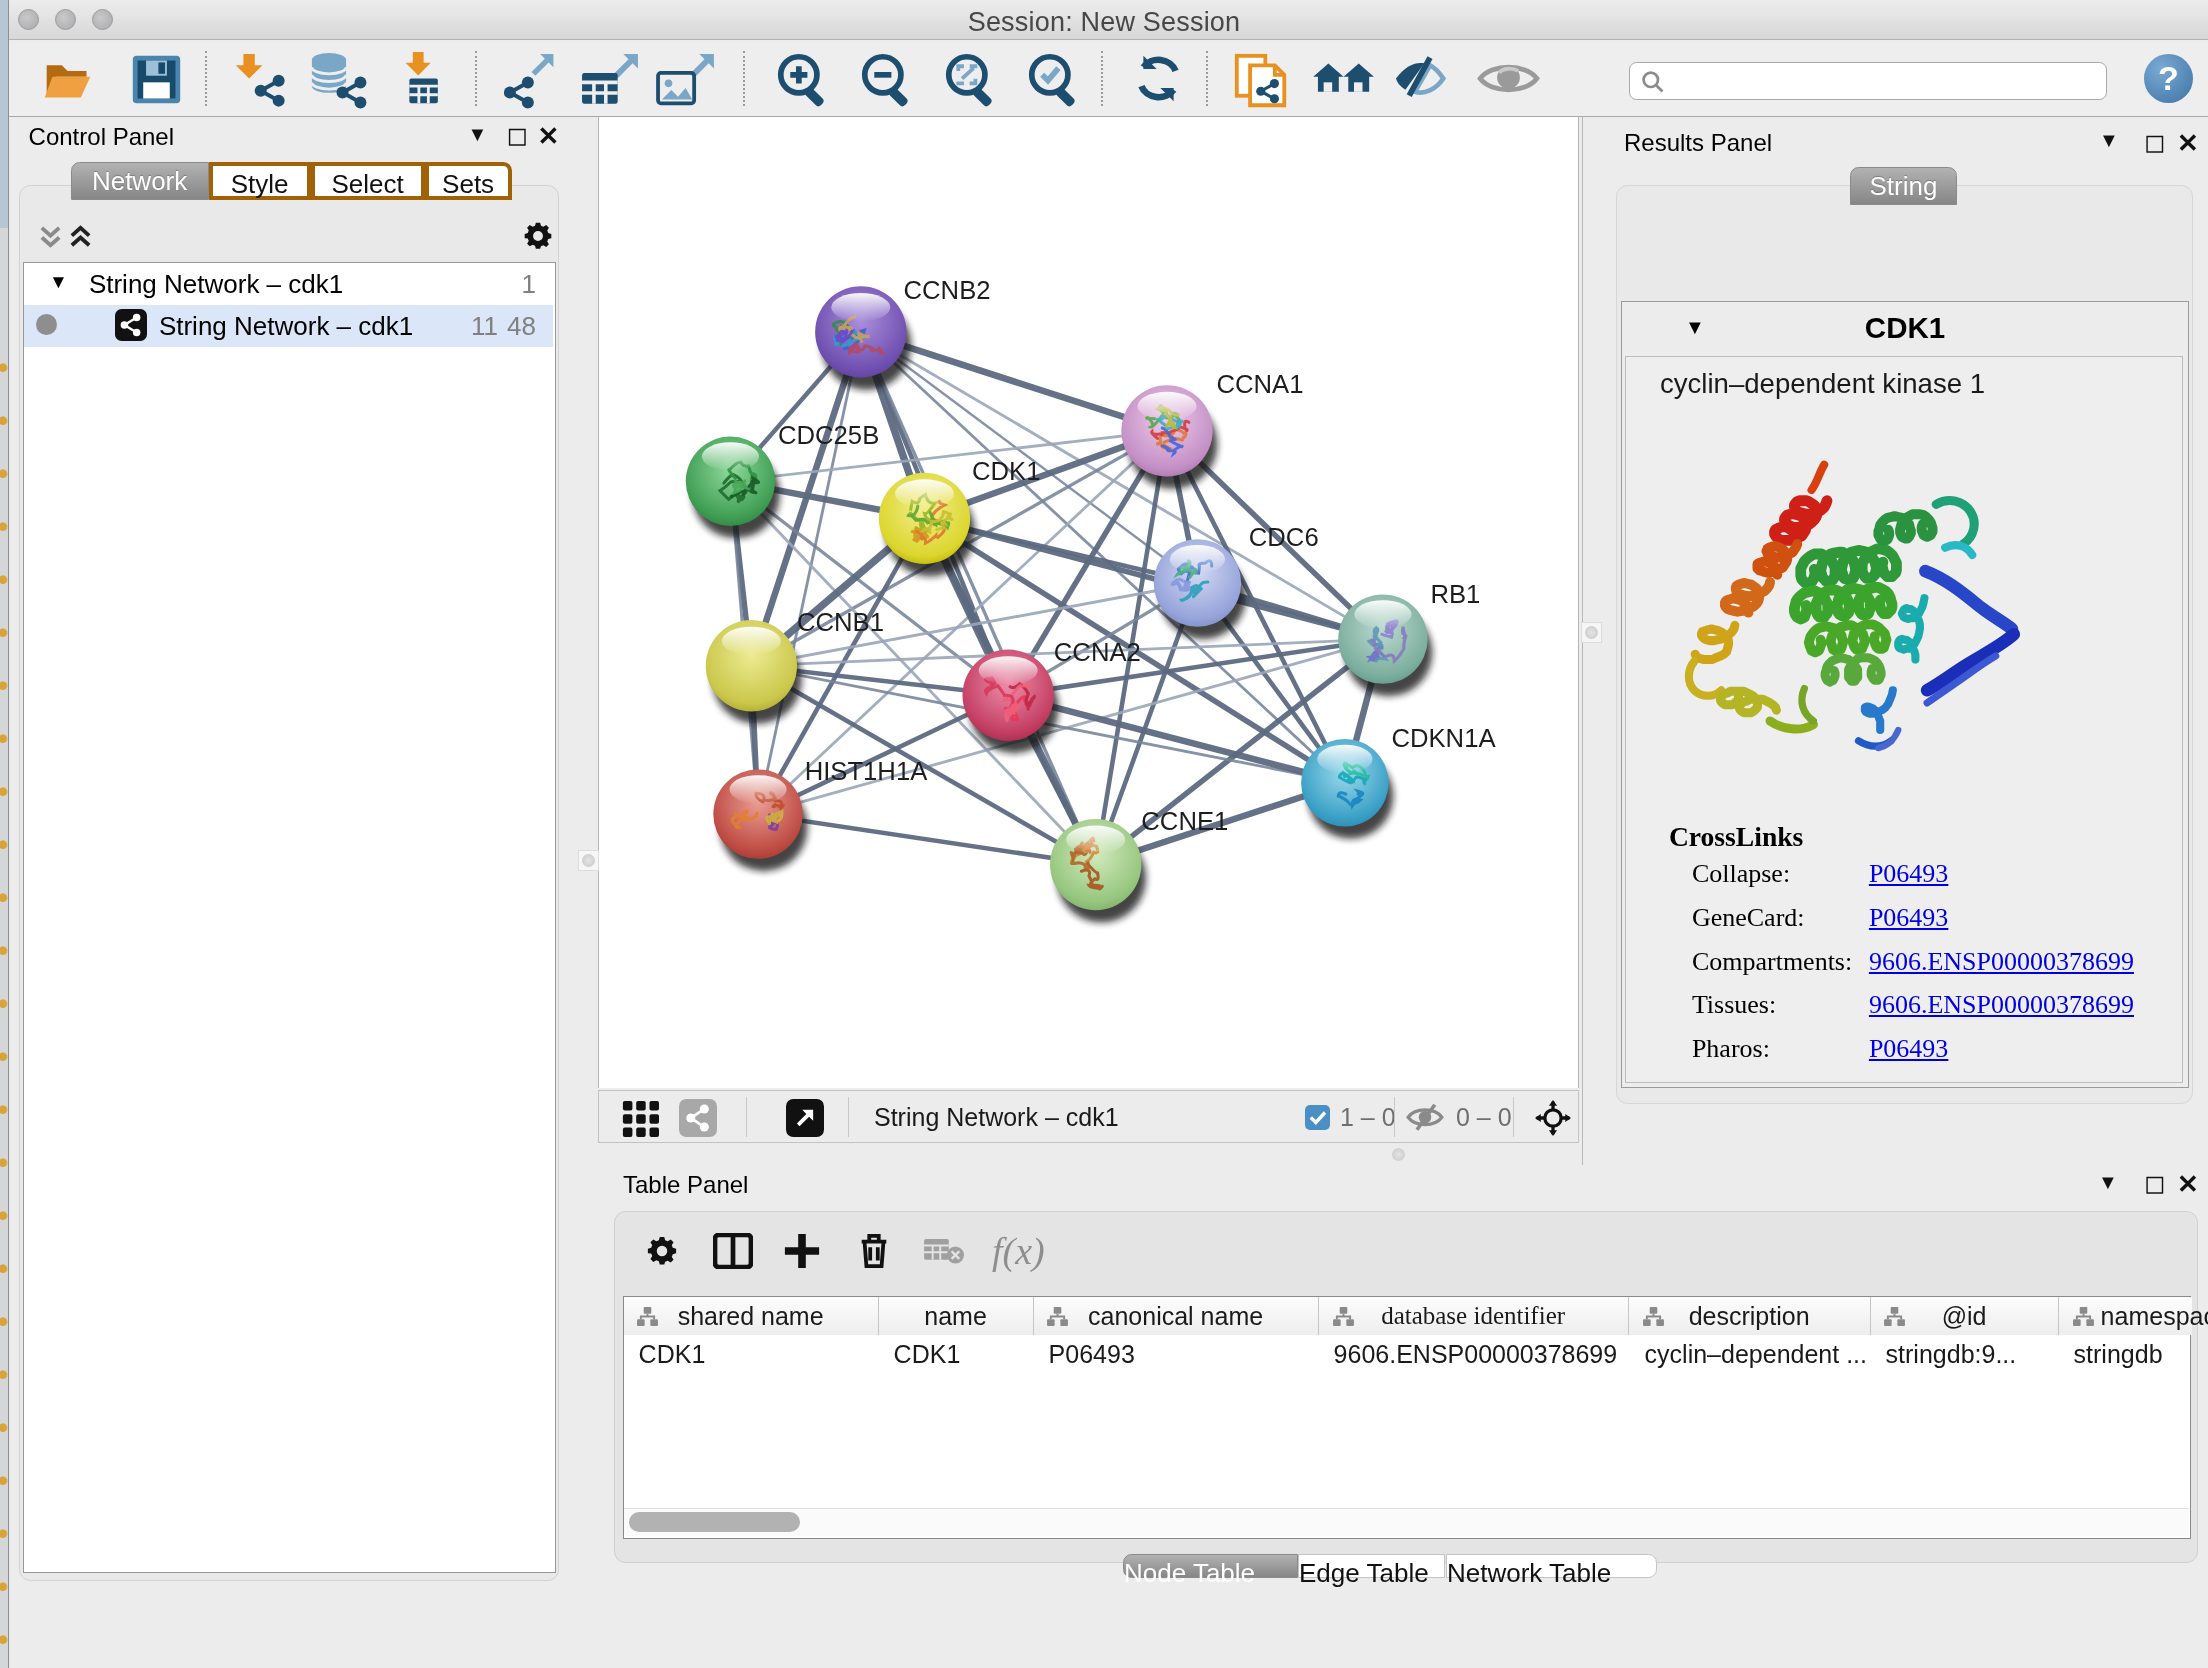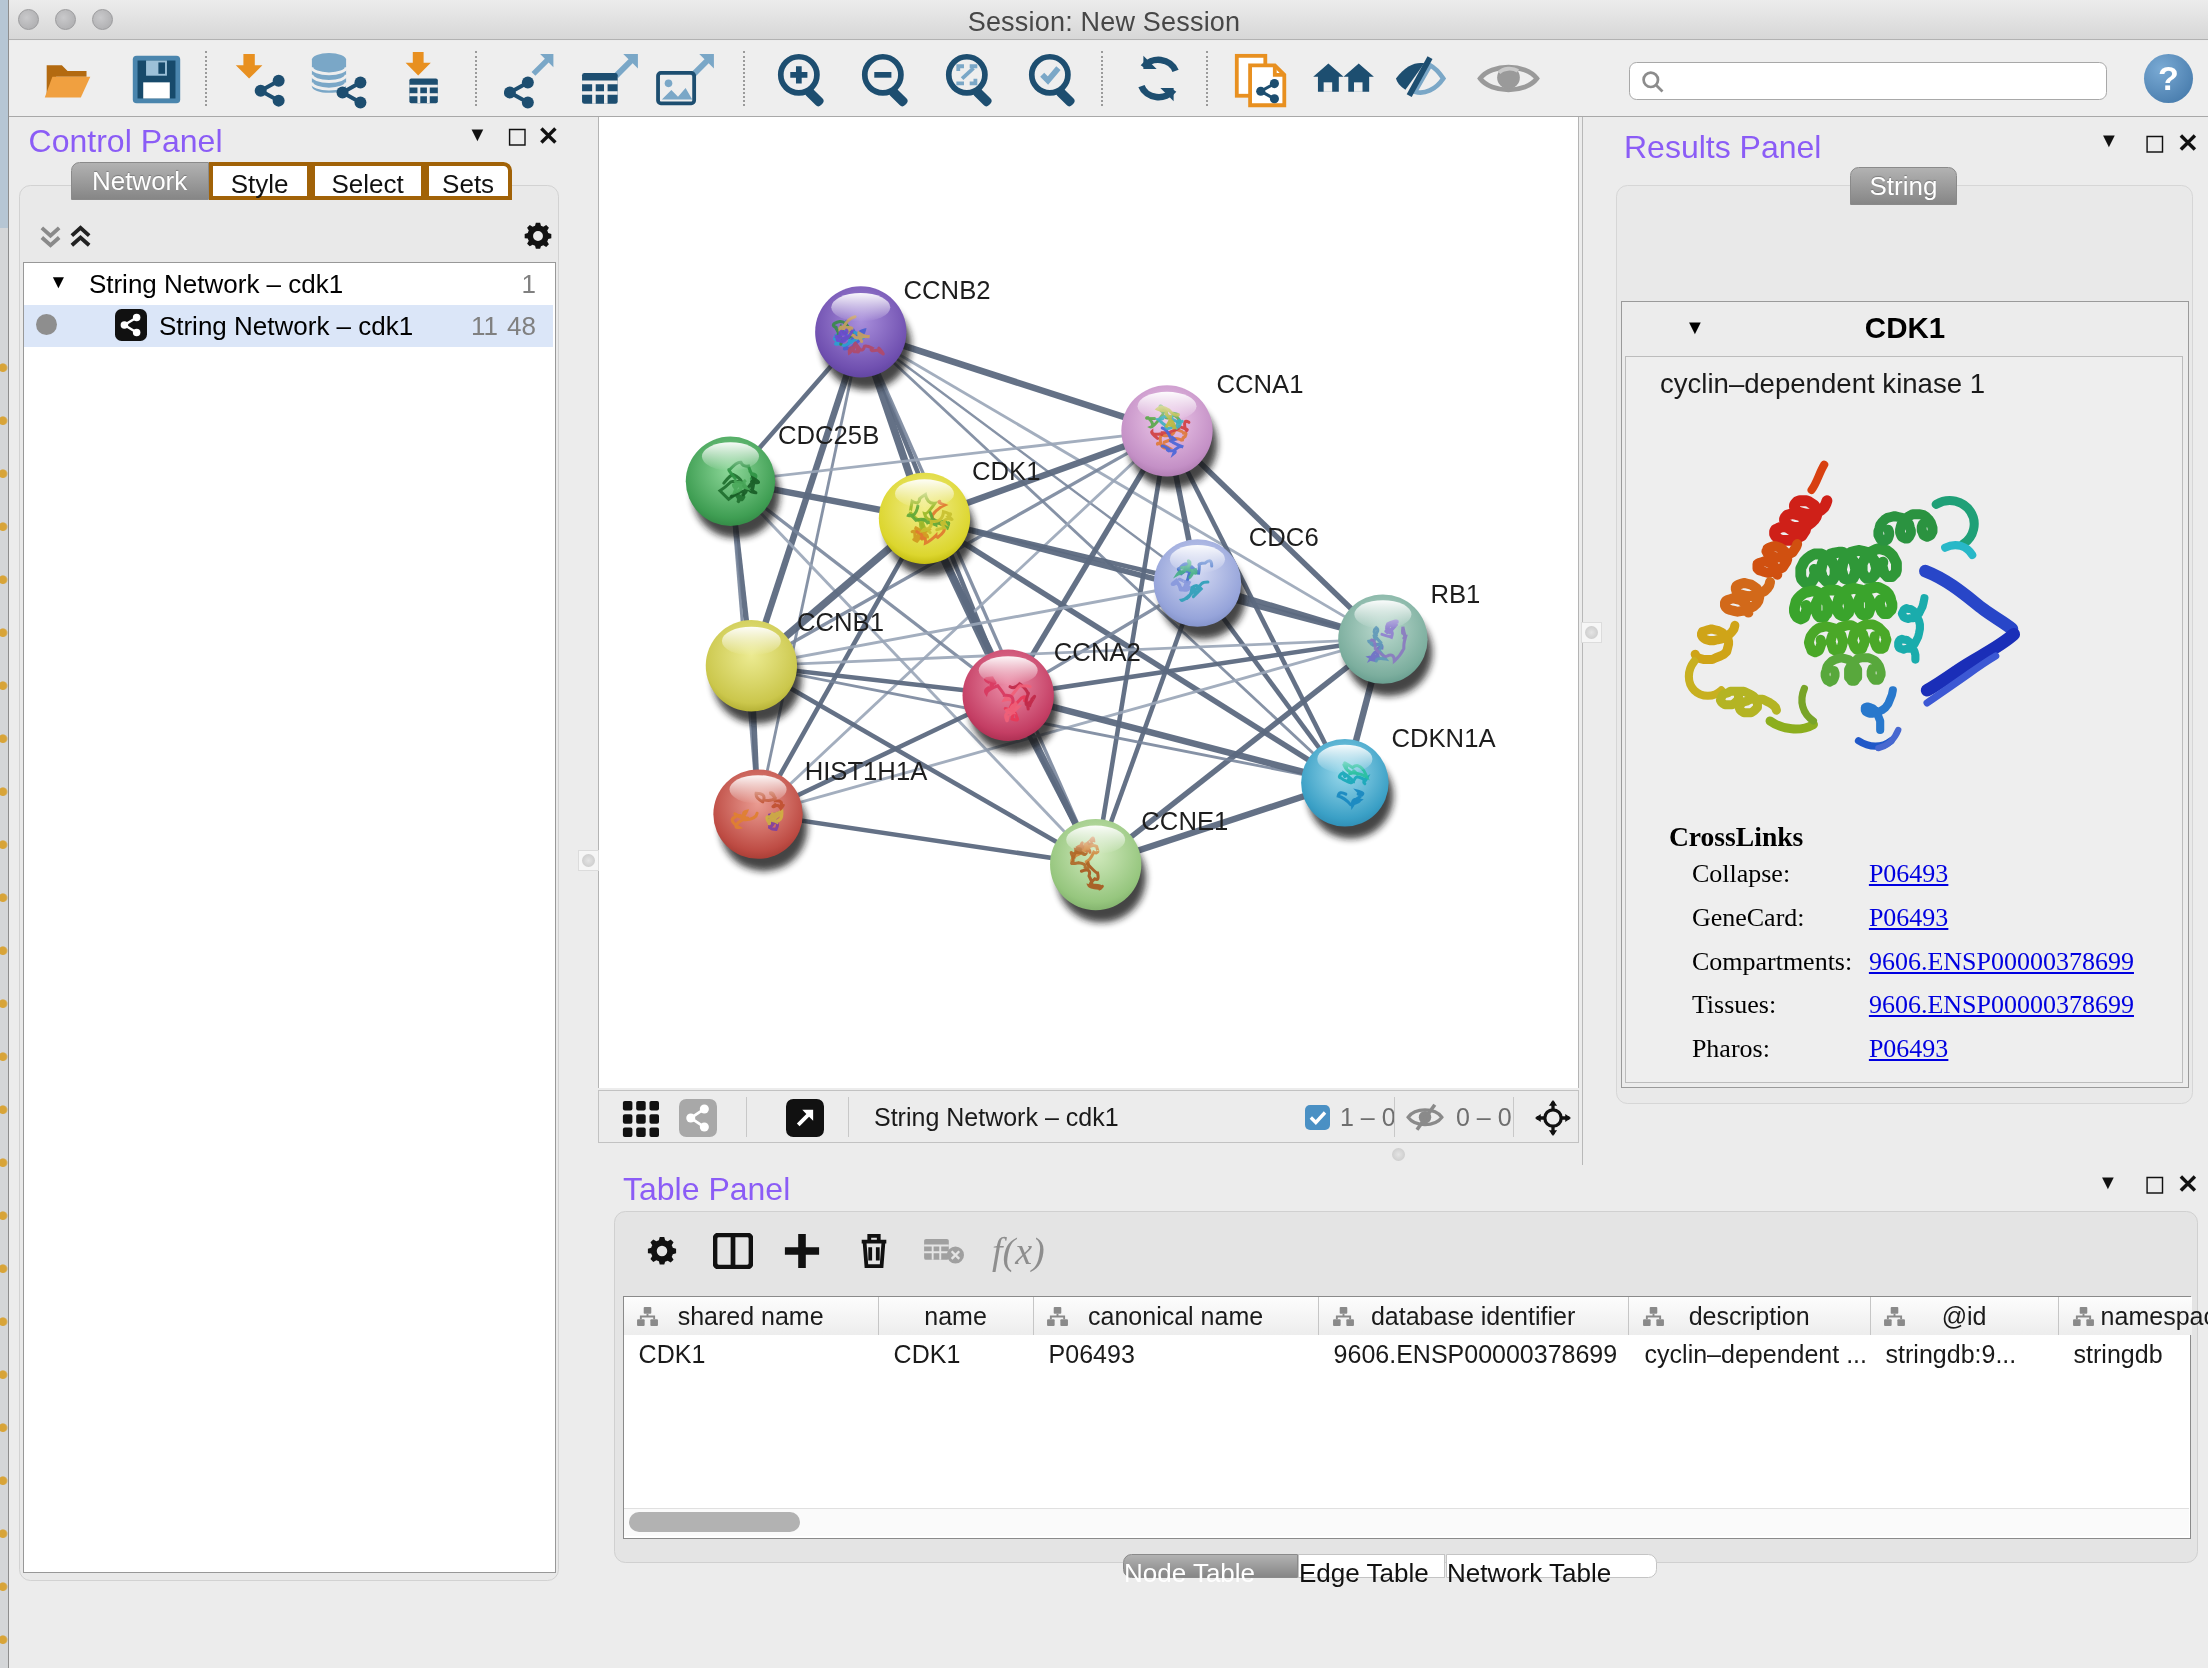--- a/index.html
+++ b/index.html
@@ -24,21 +24,21 @@
 #toolbar{left:0;top:41px;width:2208px;height:76px;background:#eeeeee;border-bottom:1px solid #a8a8a8}
 .tsep{position:absolute;top:9.5px;width:0;height:55px;border-left:2.9px dotted #9a9a9a}
 .ticon{position:absolute;top:10.5px}
 #searchbox{position:absolute;left:1629px;top:21px;width:478px;height:38px;background:#ffffff;
  border:1.9px solid #a8a8a8;border-radius:7.6px}
 #searchbox svg{position:absolute;left:9.5px;top:5.7px}
 #helpbtn{position:absolute;left:2144px;top:13.3px;width:49px;height:49px;border-radius:50%;
  background:radial-gradient(circle at 17px 15px,#7aaad4,#3d72a4);color:#fff;font-size:34px;
  font-weight:700;text-align:center;line-height:48px}
 
-.phead{font-size:32px;color:#8b5cf6}
+.phead{font-size:24px;color:#000000}
 .pbtns{position:absolute;font-size:23px;color:#111}
 
 #cpanel{left:8.6px;top:117px;width:578px;height:1486px;background:#ececec}
 .tab{position:absolute;top:45px;height:38px;font-size:26px;text-align:center;
  background:#ffffff;color:#111;border:4px solid #a16207;line-height:36px}
 .tabsel{background:linear-gradient(#b2b2b2,#868686);color:#ffffff;border:1px solid #8a8a8a;
  text-shadow:0 -1px 1px rgba(0,0,0,0.25)}
 #cbox{position:absolute;left:10.5px;top:68px;width:540px;height:1396px;background:#e9e9e9;
  border:1px solid #d2d2d2;border-radius:11.4px}
 #selbar{position:absolute;left:14.3px;top:100px;width:533px;height:44px;font-size:25px;color:#1a1a1a}
@@ -670,21 +670,21 @@
           <div class="th" style="left:255px;width:155px;">name</div>
           <div class="th" style="left:410px;width:285px;">canonical name</div>
           <svg width="21" height="19" viewBox="0 0 22 20" style="position:absolute;top:9.5px;left:423px">
  <g fill="#8a8a8a">
               <rect x="7" y="0" width="8" height="7" rx="1"></rect>
               <rect x="0" y="13" width="8" height="7" rx="1"></rect>
               <rect x="14" y="13" width="8" height="7" rx="1"></rect>
             </g>
  <path d="M11 7v3M4 13v-3h14v3" stroke="#8a8a8a" stroke-width="2" fill="none"></path>
           </svg>
-          <div class="th" style="left:695px;width:310px;">database identifier</div>
+          <div class="th" style="left:695px;width:310px;font-family:Liberation Serif, serif;">database identifier</div>
           <svg width="21" height="19" viewBox="0 0 22 20" style="position:absolute;top:9.5px;left:709px">
  <g fill="#8a8a8a">
               <rect x="7" y="0" width="8" height="7" rx="1"></rect>
               <rect x="0" y="13" width="8" height="7" rx="1"></rect>
               <rect x="14" y="13" width="8" height="7" rx="1"></rect>
             </g>
  <path d="M11 7v3M4 13v-3h14v3" stroke="#8a8a8a" stroke-width="2" fill="none"></path>
           </svg>
           <div class="th" style="left:1005px;width:242px;">description</div>
           <svg width="21" height="19" viewBox="0 0 22 20" style="position:absolute;top:9.5px;left:1019px">

